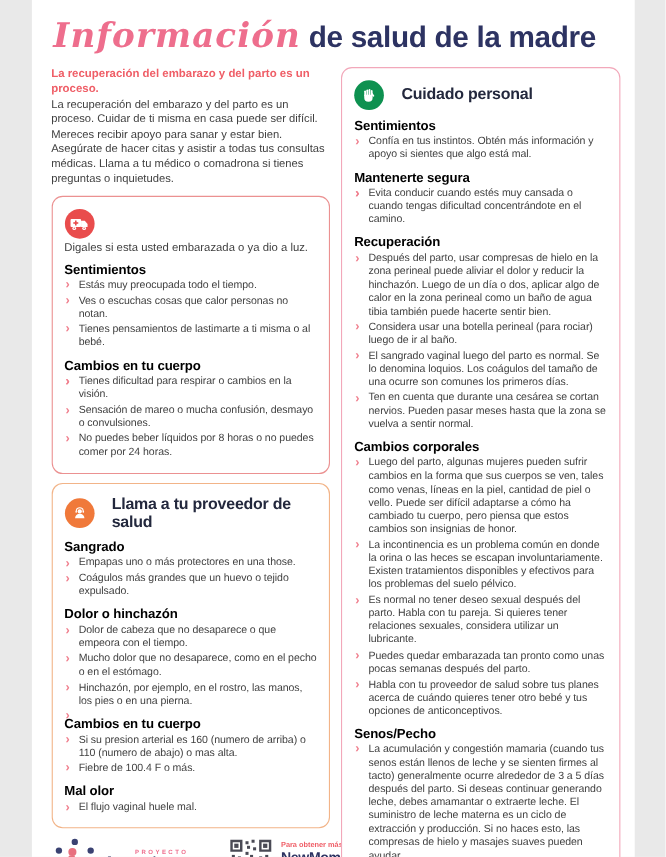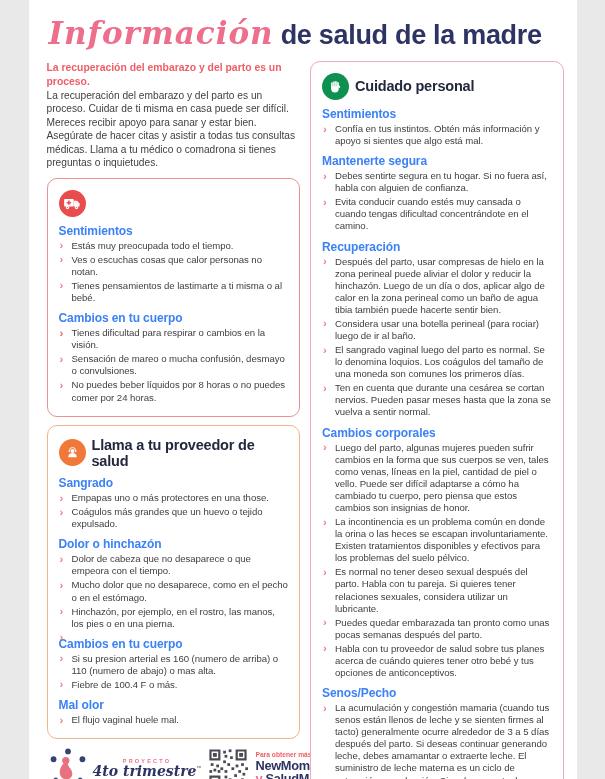--- a/index.html
+++ b/index.html
@@ -19,31 +19,31 @@
   .columns { display:flex; gap:10px; align-items:flex-start; }
   .col { flex:1 1 0; min-width:0; }
   
   .intro-lead { color:#ef5e67; font-weight:bold; font-size:10.4px; line-height:1.3; }
   .intro-body { font-size:10.2px; line-height:1.32; margin-top:1px; }
   
   .card { border:1.5px solid #ccc; border-radius:10px; padding:9px 11px 10px; margin-top:8px; background:#fff; }
   .card-emergency { border-color:#eb9191; }
   .card-provider  { border-color:#f2b488; }
   .card-selfcare  { border-color:#f2a8ba; margin-top:0; }
-  .card-head { display:flex; align-items:center; gap:6px; margin:2px 0 3px 0; }
+  .card-head { display:flex; align-items:center; gap:16px; margin:2px 0 3px 0; }
   .badge {
     width:27px; height:27px; border-radius:50%; flex:0 0 27px;
     display:flex; align-items:center; justify-content:center;
   }
   .badge-red    { background:#e94c4c; }
   .badge-orange { background:#f0793a; }
   .badge-green  { background:#0e9150; }
   .card-title { font-size:14.5px; font-weight:bold; color:#23283d; line-height:1.12; white-space:pre-line; letter-spacing:-0.2px; }
   .subtitle { font-size:10.3px; margin:1px 0 4px 0; }
-  .sec-h { font-size:12px; font-weight:bold; color:#3b82f6; margin:7px 0 2px 0; letter-spacing:-0.1px; }
+  .sec-h { font-size:12px; font-weight:bold; color:#000000; margin:7px 0 2px 0; letter-spacing:-0.1px; }
   .bullet { position:relative; padding-left:13px; font-size:9.6px; line-height:1.26; margin:2px 0; letter-spacing:-0.05px; }
   .chev { position:absolute; left:1px; top:-1.5px; color:#f0808f; font-weight:bold; font-size:11.5px; }
   
   .footer { margin-top:8px; }
   .footer-row { display:flex; align-items:center; gap:7px; }
   .logo-wrap { display:flex; align-items:center; gap:4px; flex:0 0 auto; }
   .logo-text { text-align:center; }
   .logo-project { color:#ee6e8d; font-size:5.5px; font-weight:bold; letter-spacing:2.2px; }
   .logo-name { font-family:"DejaVu Serif", serif; font-style:italic; font-weight:700; color:#2d3362; font-size:14px; line-height:1; }
   .logo-tm { font-size:5px; vertical-align:super; color:#2d3362; }
@@ -84,20 +84,21 @@
               </g>
               <g fill="#e94c4c">
                 <rect x="9.2" y="11.5" width="2.6" height="8"></rect>
                 <rect x="6.5" y="14.2" width="8" height="2.6"></rect>
                 <circle cx="8" cy="24" r="1.1"></circle>
                 <circle cx="24" cy="24" r="1.1"></circle>
               </g>
             </svg>
           </span>
         </div>
+        <div class="subtitle">Digales si esta usted embarazada o ya dio a luz.</div>
         <div>
             <div class="sec-h">Sentimientos</div>
             <div class="bullet"><span class="chev">›</span><span>Estás muy preocupada todo el tiempo.</span></div>
             <div class="bullet"><span class="chev">›</span><span>Ves o escuchas cosas que calor personas no notan.</span></div>
             <div class="bullet"><span class="chev">›</span><span>Tienes pensamientos de lastimarte a ti misma o al bebé.</span></div>
             <div class="sec-h">Cambios en tu cuerpo</div>
             <div class="bullet"><span class="chev">›</span></div>
             <div class="bullet"><span class="chev">›</span><span>Tienes dificultad para respirar o cambios en la visión.</span></div>
             <div class="bullet"><span class="chev">›</span><span>Sensación de mareo o mucha confusión, desmayo o convulsiones.</span></div>
             <div class="bullet"><span class="chev">›</span><span>No puedes beber líquidos por 8 horas o no puedes comer por 24 horas.</span></div>
@@ -224,26 +225,26 @@
                 <rect x="16.3" y="8.6" width="2.3" height="6" rx="1.15" transform="rotate(-33 17.45 11.6)"></rect>
               </g>
             </svg>
           </span>
           <div class="card-title">Cuidado personal</div>
         </div>
         <div>
             <div class="sec-h">Sentimientos</div>
             <div class="bullet"><span class="chev">›</span><span>Confía en tus instintos. Obtén más información y apoyo si sientes que algo está mal.</span></div>
             <div class="sec-h">Mantenerte segura</div>
-            <div class="bullet"><span class="chev">›</span><span>Debes sentirte segura en tu hogar. Si no fuera así, habla con alguien de confianza.</span></div>
+            <div class="bullet"><span class="chev">›</span></div>
             <div class="bullet"><span class="chev">›</span><span>Evita conducir cuando estés muy cansada o cuando tengas dificultad concentrándote en el camino.</span></div>
             <div class="sec-h">Recuperación</div>
             <div class="bullet"><span class="chev">›</span><span>Después del parto, usar compresas de hielo en la zona perineal puede aliviar el dolor y reducir la hinchazón. Luego de un día o dos, aplicar algo de calor en la zona perineal como un baño de agua tibia también puede hacerte sentir bien.</span></div>
             <div class="bullet"><span class="chev">›</span><span>Considera usar una botella perineal (para rociar) luego de ir al baño.</span></div>
-            <div class="bullet"><span class="chev">›</span><span>El sangrado vaginal luego del parto es normal. Se lo denomina loquios. Los coágulos del tamaño de una moneda son comunes los primeros días.</span></div>
+            <div class="bullet"><span class="chev">›</span><span>El sangrado vaginal luego del parto es normal. Se lo denomina loquios. Los coágulos del tamaño de una ocurre son comunes los primeros días.</span></div>
             <div class="bullet"><span class="chev">›</span><span>Ten en cuenta que durante una cesárea se cortan nervios. Pueden pasar meses hasta que la zona se vuelva a sentir normal.</span></div>
             <div class="sec-h">Cambios corporales</div>
             <div class="bullet"><span class="chev">›</span><span>Luego del parto, algunas mujeres pueden sufrir cambios en la forma que sus cuerpos se ven, tales como venas, líneas en la piel, cantidad de piel o vello. Puede ser difícil adaptarse a cómo ha cambiado tu cuerpo, pero piensa que estos cambios son insignias de honor.</span></div>
             <div class="bullet"><span class="chev">›</span><span>La incontinencia es un problema común en donde la orina o las heces se escapan involuntariamente. Existen tratamientos disponibles y efectivos para los problemas del suelo pélvico.</span></div>
             <div class="bullet"><span class="chev">›</span><span>Es normal no tener deseo sexual después del parto. Habla con tu pareja. Si quieres tener relaciones sexuales, considera utilizar un lubricante.</span></div>
             <div class="bullet"><span class="chev">›</span><span>Puedes quedar embarazada tan pronto como unas pocas semanas después del parto.</span></div>
             <div class="bullet"><span class="chev">›</span><span>Habla con tu proveedor de salud sobre tus planes acerca de cuándo quieres tener otro bebé y tus opciones de anticonceptivos.</span></div>
             <div class="sec-h">Senos/Pecho</div>
             <div class="bullet"><span class="chev">›</span><span>La acumulación y congestión mamaria (cuando tus senos están llenos de leche y se sienten firmes al tacto) generalmente ocurre alrededor de 3 a 5 días después del parto. Si deseas continuar generando leche, debes amamantar o extraerte leche. El suministro de leche materna es un ciclo de extracción y producción. Si no haces esto, las compresas de hielo y masajes suaves pueden ayudar.</span></div>
           </div>

